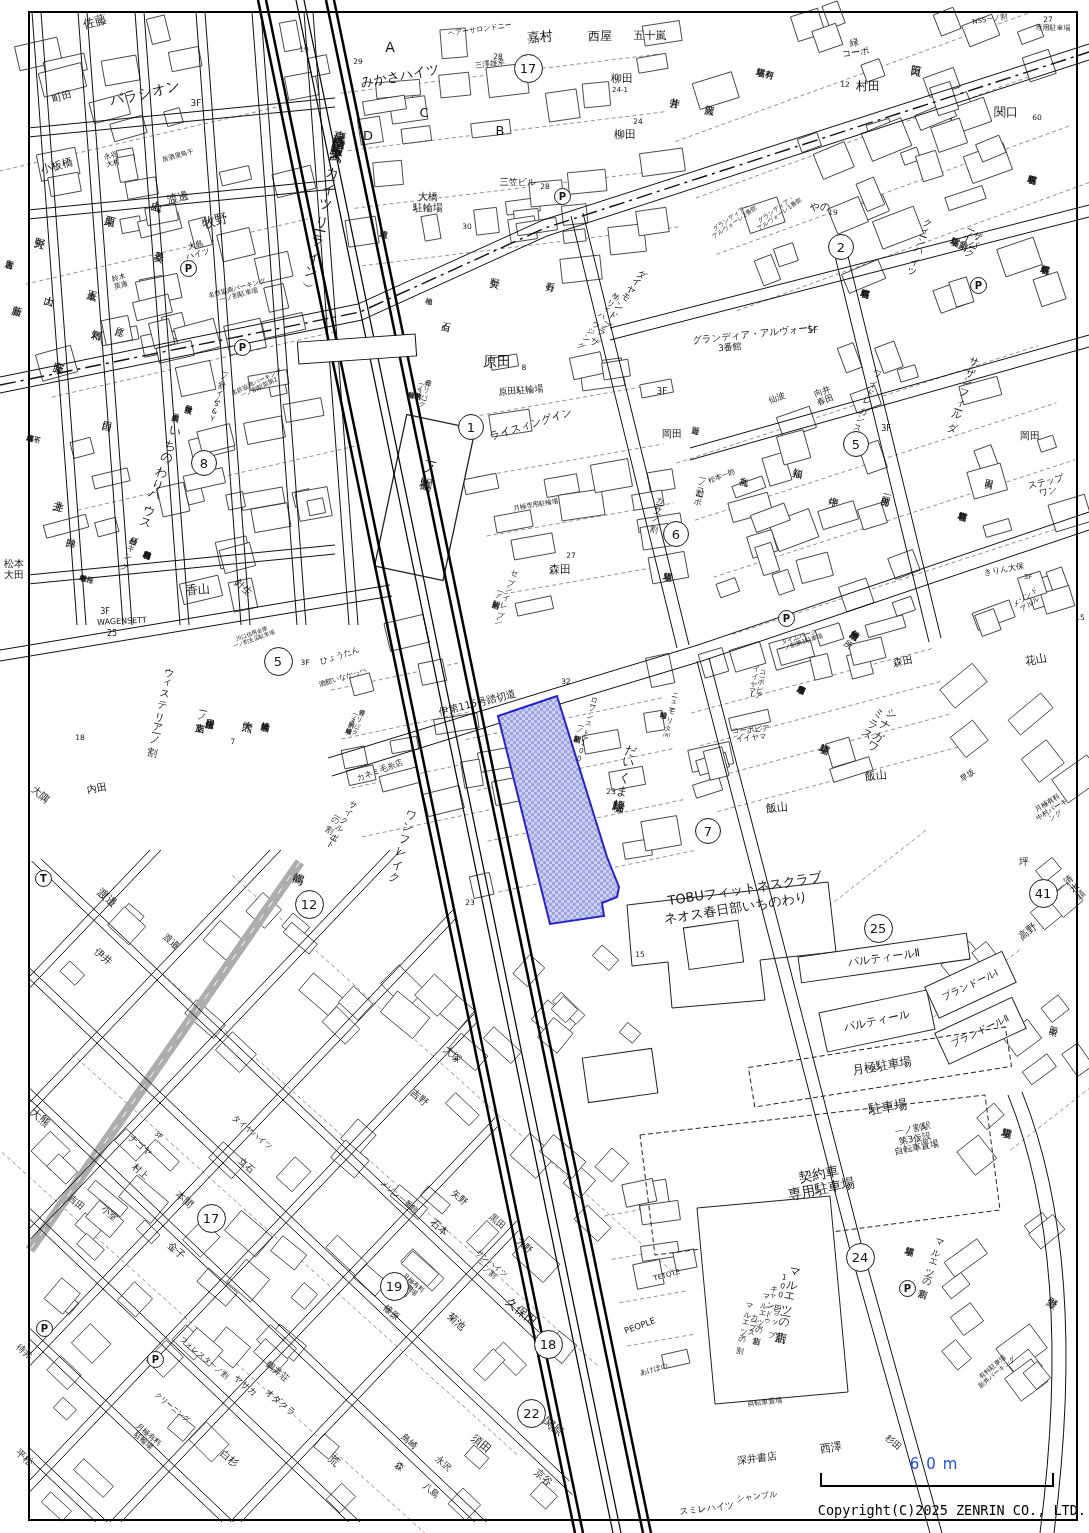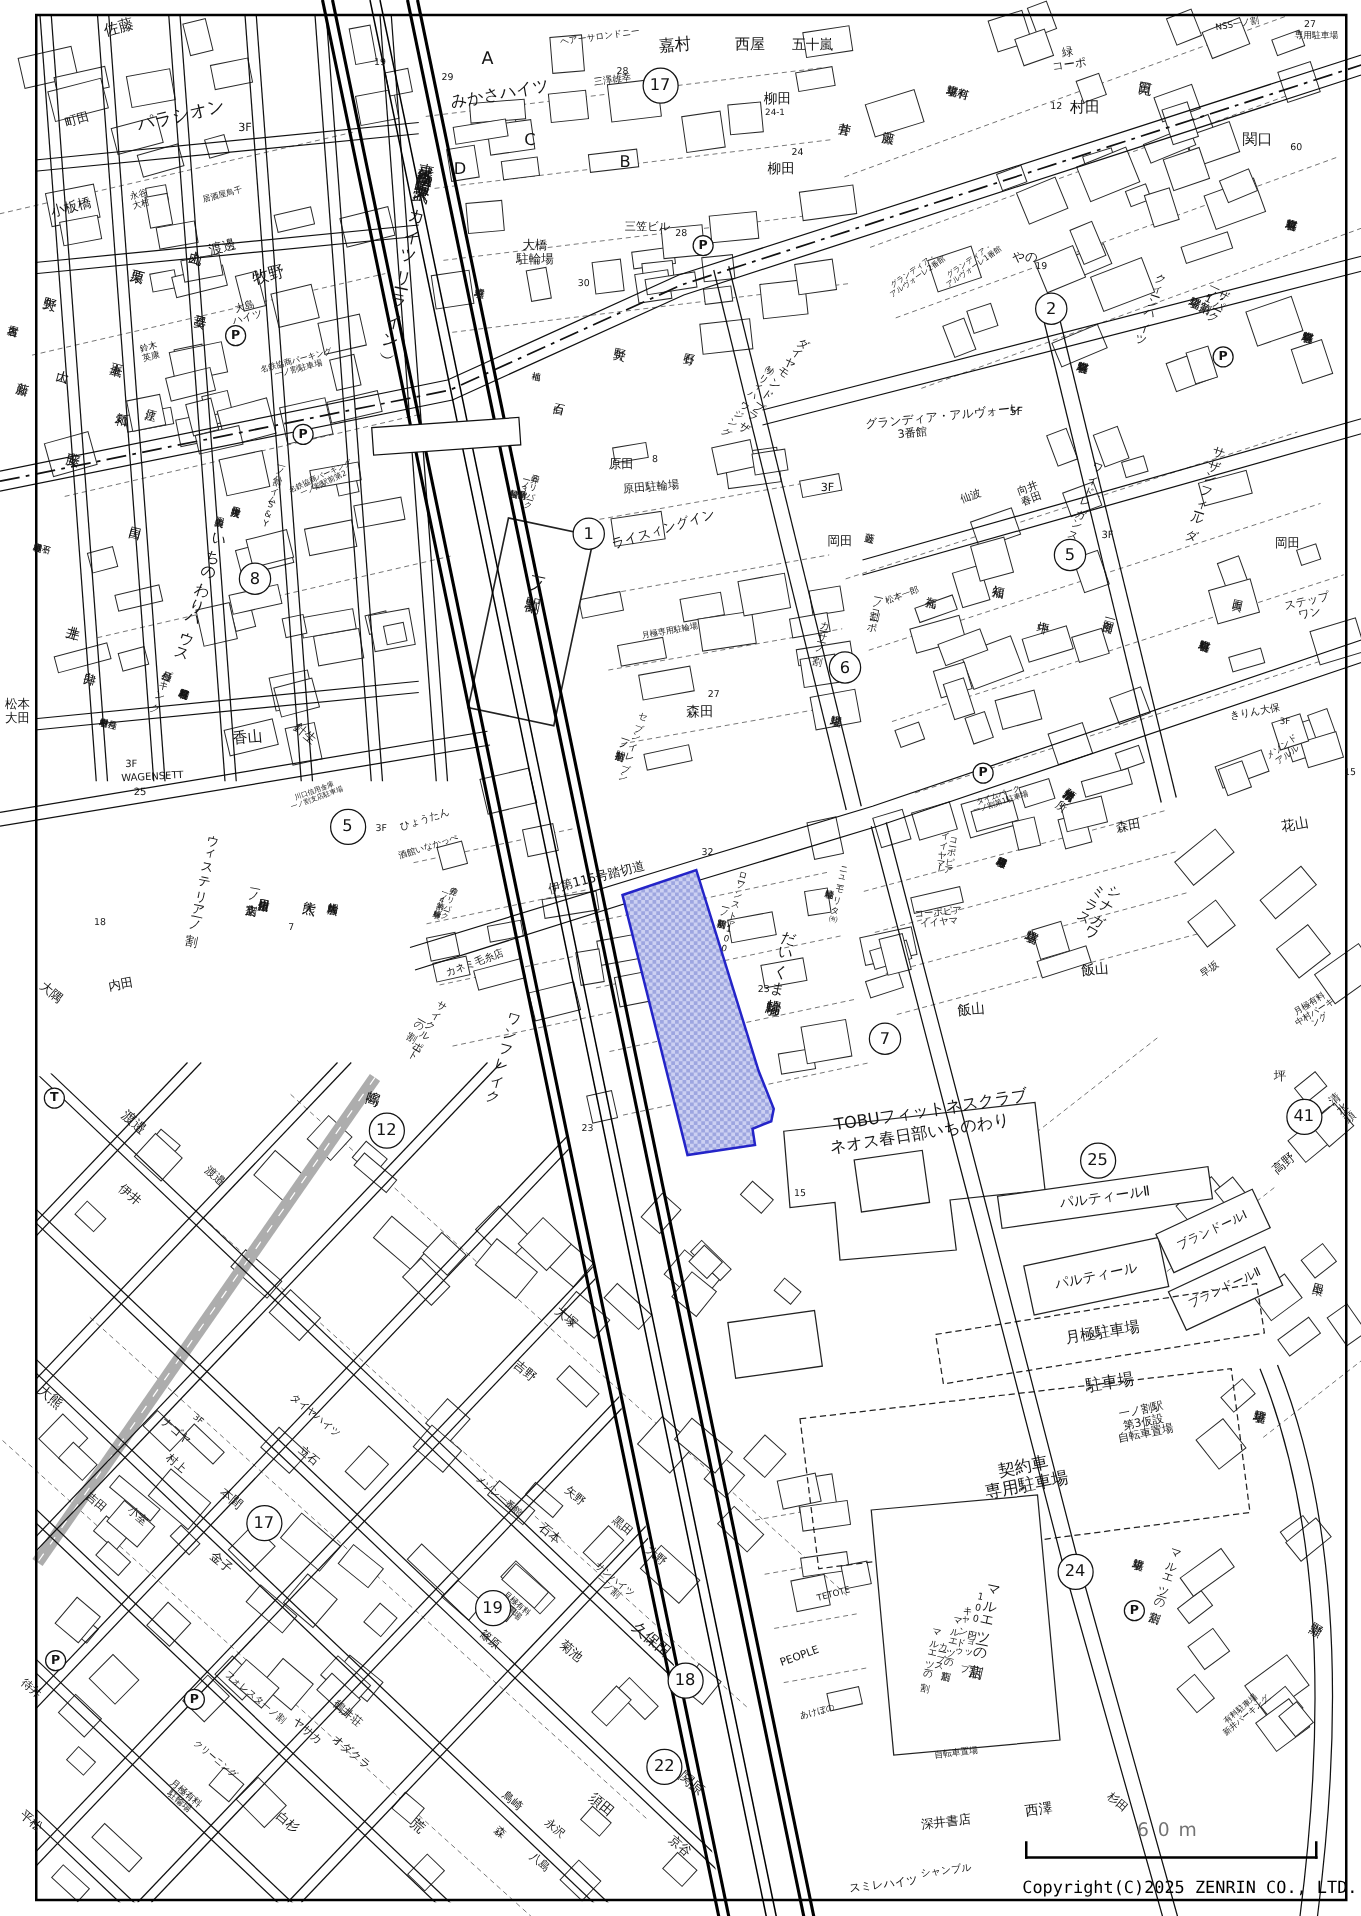--- a/index.html
+++ b/index.html
@@ -16,21 +16,21 @@
     display:flex;align-items:center;justify-content:center;color:#141414;font-weight:bold;}
   #railway-label{position:absolute;left:336px;top:120px;writing-mode:vertical-rl;
     text-orientation:upright;font-size:13px;letter-spacing:2px;color:#141414;
     transform:rotate(12deg);transform-origin:top center;}
   #station-label{position:absolute;left:424px;top:455px;writing-mode:vertical-rl;
     text-orientation:upright;font-size:12px;color:#141414;transform:rotate(12deg);}
   #crossing-label{position:absolute;left:438px;top:698px;font-size:10px;color:#141414;
     transform:rotate(-14deg);}
   #district-label{position:absolute;left:700px;top:1408px;}
   #scalebar{position:absolute;left:820px;top:1455px;width:234px;text-align:center;}
-  #scalebar .sl{font-size:15px;letter-spacing:7px;color:#737373;}
+  #scalebar .sl{font-size:15px;letter-spacing:7px;color:#1d4ed8;}
   #scalebar .bar{height:12px;border-left:2px solid #000;border-right:2px solid #000;
     border-bottom:2.5px solid #000;}
   #copyright{position:absolute;right:3px;top:1502px;font-size:13.5px;color:#000;
     font-family:"DejaVu Sans Mono",monospace;white-space:nowrap;}
 </style>
 </head>
 <body>
 
 <div id="map-root">
   <svg id="base-svg" width="1089" height="1533" viewBox="0 0 1089 1533">
@@ -641,21 +641,21 @@
       <div class="lbl v" style="left: 921px; top: 242px; font-size: 9px; transform: translate(-50%, -50%) rotate(18deg);">クィーンハイツ</div>
       <div class="lbl" style="left: 820px; top: 207px; font-size: 10px; transform: translate(-50%, -50%) rotate(0deg);">やの</div>
       <div class="lbl" style="left: 733px; top: 220px; font-size: 6px; transform: translate(-50%, -50%) rotate(-35deg);">グランディア・
 アルヴォーレ2番館</div>
       <div class="lbl" style="left: 778px; top: 212px; font-size: 6px; transform: translate(-50%, -50%) rotate(-35deg);">グランディア・
 アルヴォーレ1番館</div>
       <div class="lbl" style="left: 990px; top: 20px; font-size: 7px; transform: translate(-50%, -50%) rotate(-10deg);">NSS一ノ割</div>
       <div class="lbl v" style="left: 420px; top: 388px; font-size: 6.5px; transform: translate(-50%, -50%) rotate(15deg);">三井のリパーク
 一ノ割駅前第3
 駐輪場</div>
-      <div class="lbl" style="left: 497px; top: 373px; font-size: 10px; transform: translate(-50%, -50%) rotate(0deg);">原田</div>
+      <div class="lbl" style="left: 497px; top: 362px; font-size: 14px; transform: translate(-50%, -50%) rotate(0deg);">原田</div>
       <div class="lbl" style="left: 521px; top: 391px; font-size: 9px; transform: translate(-50%, -50%) rotate(-5deg);">原田駐輪場</div>
       <div class="lbl" style="left: 531px; top: 424px; font-size: 10.5px; transform: translate(-50%, -50%) rotate(-17deg);">ライスィングイン</div>
       <div class="lbl" style="left: 662px; top: 392px; font-size: 9px; transform: translate(-50%, -50%) rotate(0deg);">3F</div>
       <div class="lbl" style="left: 755px; top: 334px; font-size: 9.5px; transform: translate(-50%, -50%) rotate(-6deg);">グランディア・アルヴォーレ</div>
       <div class="lbl" style="left: 730px; top: 348px; font-size: 9px; transform: translate(-50%, -50%) rotate(-6deg);">3番館</div>
       <div class="lbl" style="left: 813px; top: 331px; font-size: 9px; transform: translate(-50%, -50%) rotate(0deg);">5F</div>
       <div class="lbl v" style="left: 504px; top: 592px; font-size: 7.5px; transform: translate(-50%, -50%) rotate(18deg);">セブンイレブン
 一ノ割駅前店</div>
       <div class="lbl" style="left: 536px; top: 505px; font-size: 6.5px; transform: translate(-50%, -50%) rotate(-10deg);">月極専用駐輪場</div>
       <div class="lbl" style="left: 560px; top: 570px; font-size: 11px; transform: translate(-50%, -50%) rotate(0deg);">森田</div>

